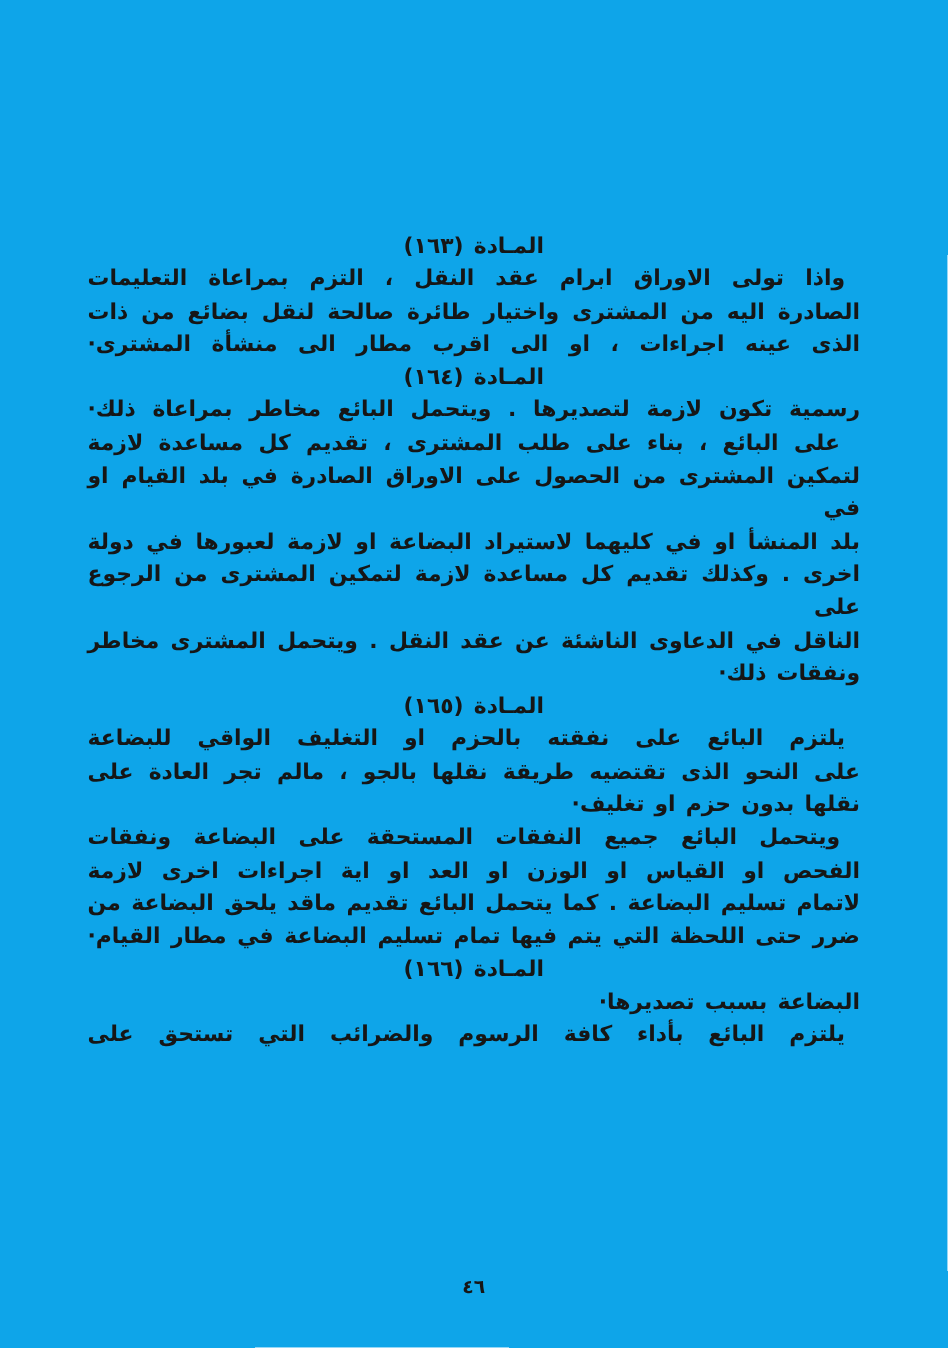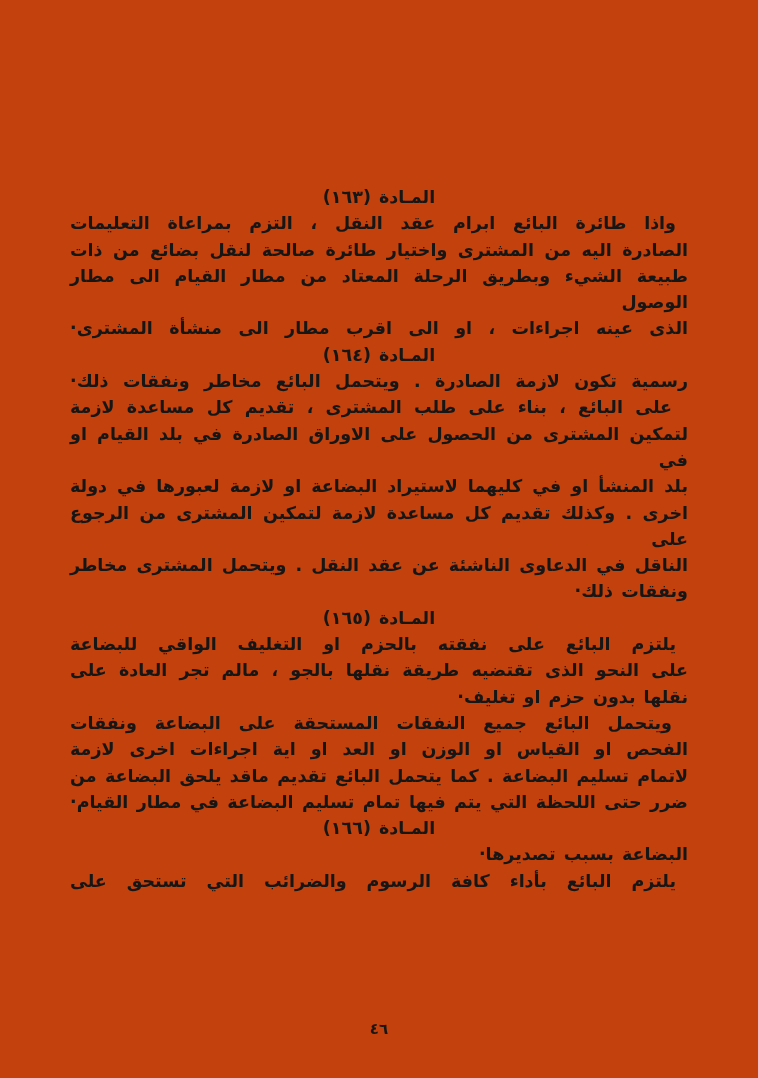--- a/index.html
+++ b/index.html
@@ -1,19 +1,19 @@
 <!DOCTYPE html>
 <html lang="ar"><head>
 <meta charset="utf-8">
 <style>
   html,body{margin:0;padding:0;background:#ffffff;}
   .page{
     position:relative;
     width:758px;height:1078px;
-    background:#c2410c;
+    background:#0ea5e9;
     overflow:hidden;
     font-family:"DejaVu Sans",sans-serif;
   }
   .textblock{
     position:absolute;
     top:184px;
     right:70px;
     width:618px;
     direction:rtl;
     color:#161616;
@@ -56,31 +56,30 @@
 </style>
 </head>
 <body>
 
 <div class="page">
   <div class="textblock">
 
     <section>
       <div class="heading">المـادة (١٦٣)</div>
       <div>
-        <div class="line ind-s">واذا طائرة البائع ابرام عقد النقل ، التزم بمراعاة التعليمات</div>
+        <div class="line ind-s">واذا تولى الاوراق ابرام عقد النقل ، التزم بمراعاة التعليمات</div>
         <div class="line">الصادرة اليه من المشترى واختيار طائرة صالحة لنقل بضائع من ذات</div>
-        <div class="line">طبيعة الشيء وبطريق الرحلة المعتاد من مطار القيام الى مطار الوصول</div>
         <div class="line">الذى عينه اجراءات ، او الى اقرب مطار الى منشأة المشترى·</div>
       </div>
     </section>
 
     <section>
       <div class="heading">المـادة (١٦٤)</div>
       <div>
-        <div class="line">رسمية تكون لازمة الصادرة . ويتحمل البائع مخاطر ونفقات ذلك·</div>
+        <div class="line">رسمية تكون لازمة لتصديرها . ويتحمل البائع مخاطر بمراعاة ذلك·</div>
       </div>
       <div>
         <div class="line ind-m">على البائع ، بناء على طلب المشترى ، تقديم كل مساعدة لازمة</div>
         <div class="line">لتمكين المشترى من الحصول على الاوراق الصادرة في بلد القيام او في</div>
         <div class="line">بلد المنشأ او في كليهما لاستيراد البضاعة او لازمة لعبورها في دولة</div>
         <div class="line">اخرى . وكذلك تقديم كل مساعدة لازمة لتمكين المشترى من الرجوع على</div>
         <div class="line">الناقل في الدعاوى الناشئة عن عقد النقل . ويتحمل المشترى مخاطر</div>
         <div class="line e">ونفقات ذلك·</div>
       </div>
     </section>

